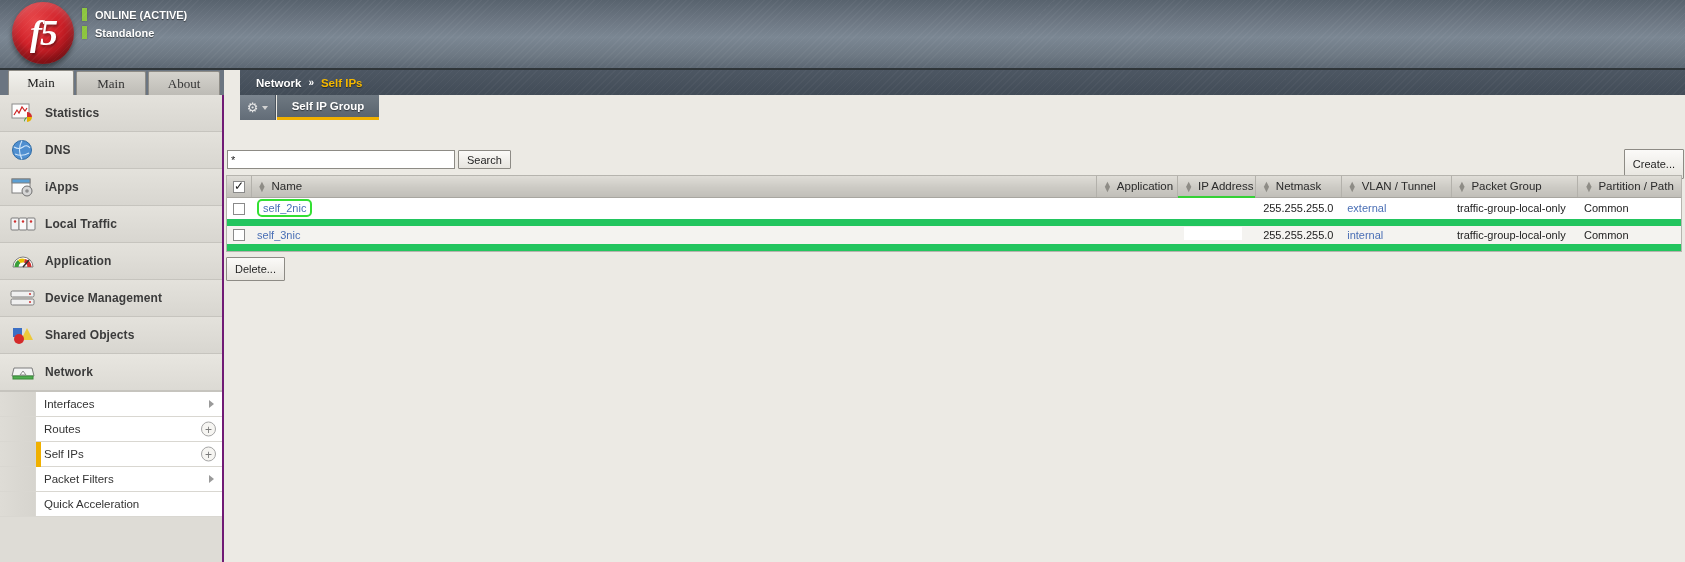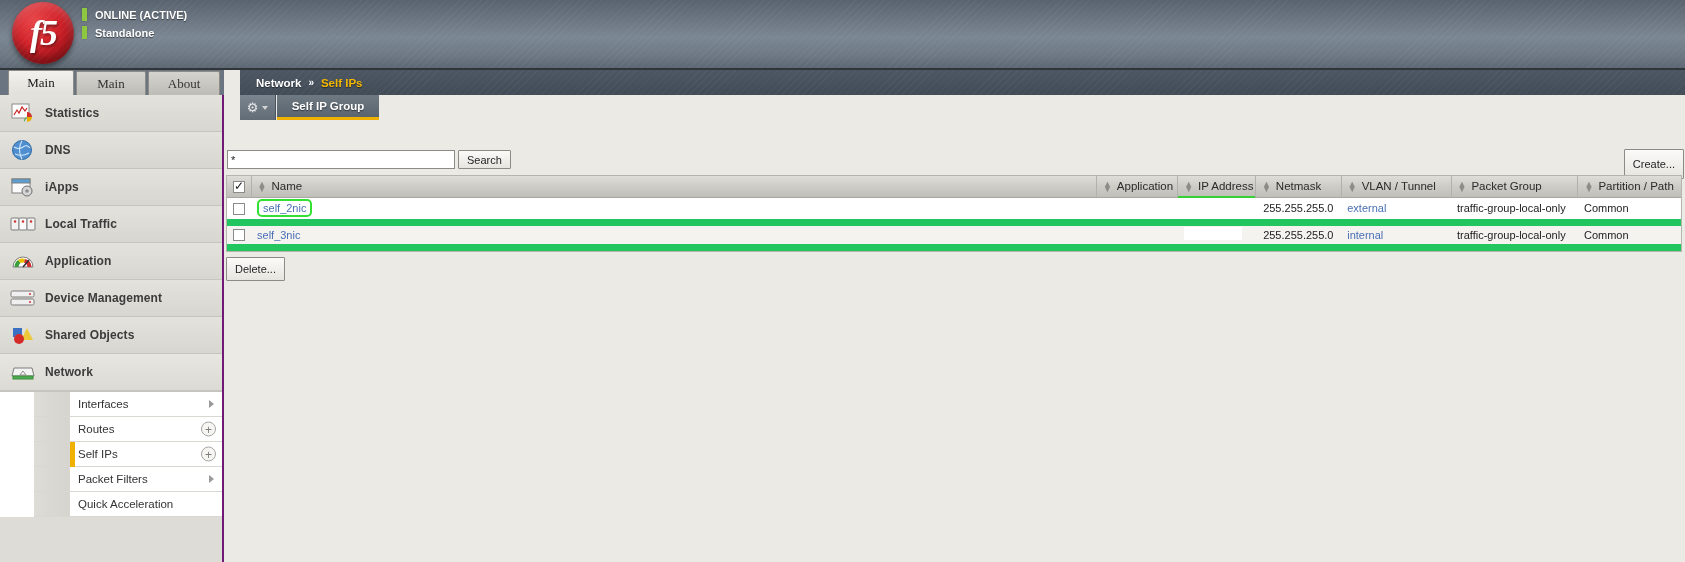--- a/index.html
+++ b/index.html
@@ -102,21 +102,20 @@
   }
   .side-label {
     font-size: 12px; color: #3b3b3b; font-weight: bold;
     letter-spacing: 0.1px;
   }
 
   
   .submenu {
     background: #ffffff;
     border-top: 1px solid #c6c4be;
-    padding-left: 34px;
   }
   .sub-item {
     position: relative;
     height: 25px;
     display: flex; align-items: center;
     padding-left: 44px;
     border-bottom: 1px solid #d9d7d1;
     background: #ffffff;
     cursor: pointer;
     font-size: 11.5px; color: #333;

